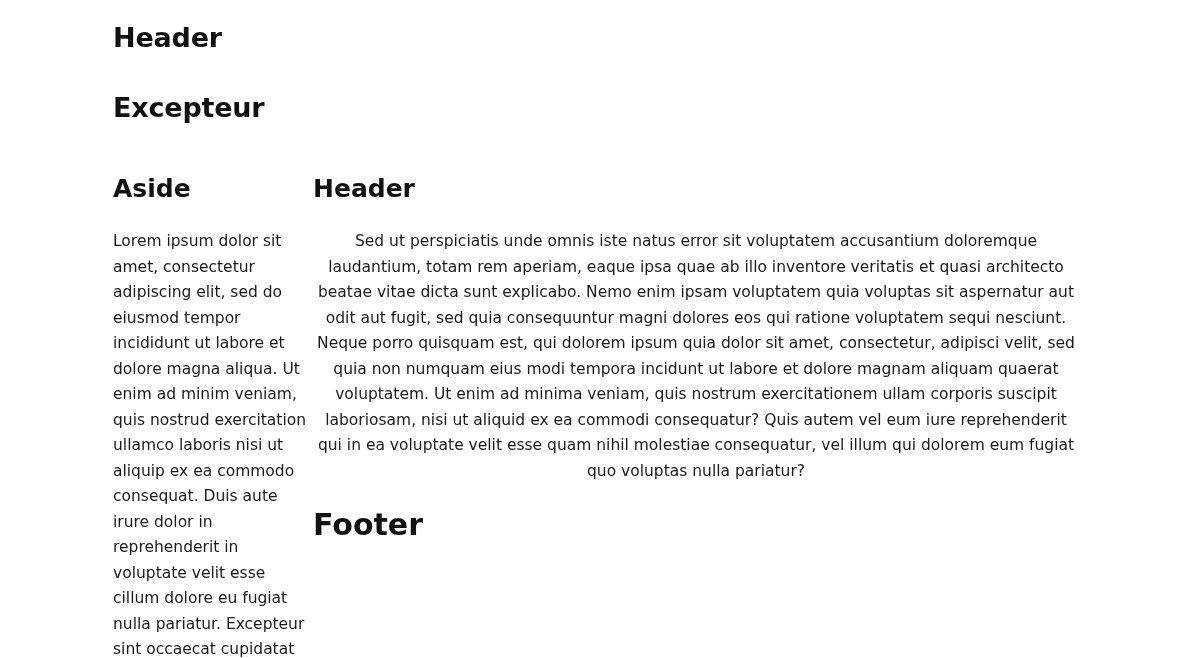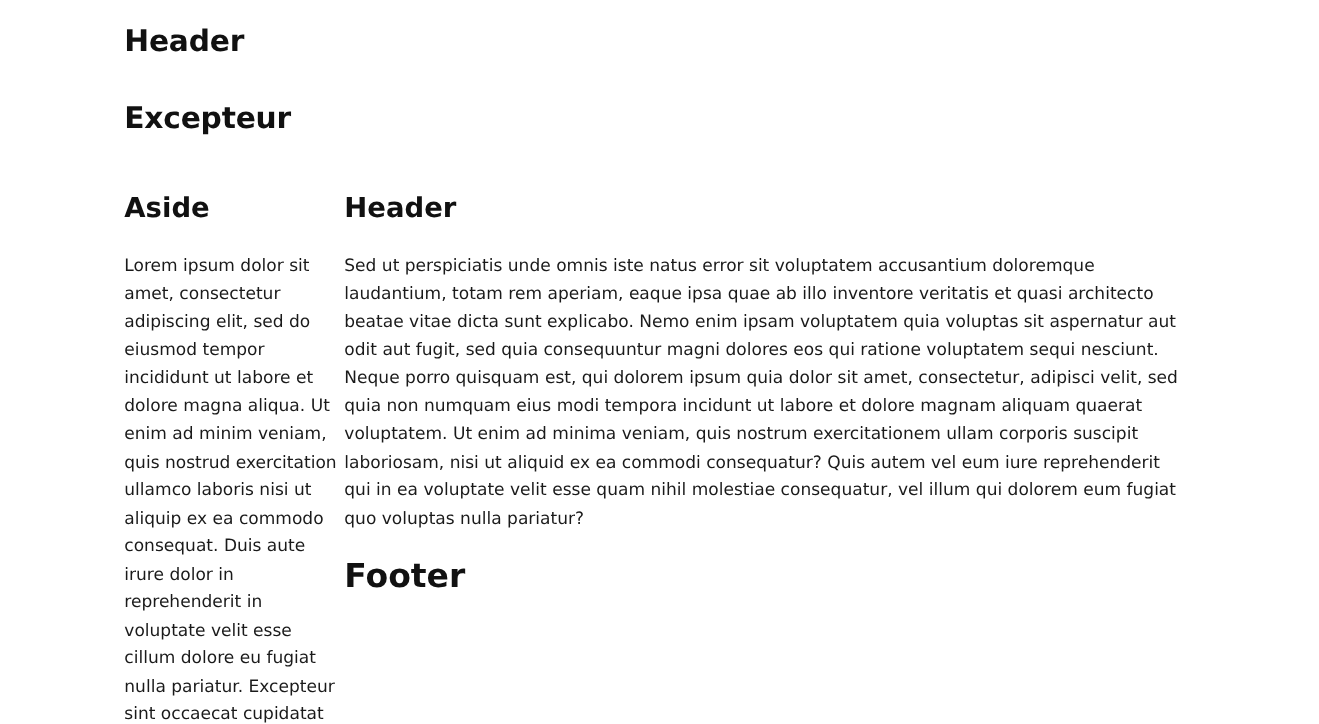--- a/index.html
+++ b/index.html
@@ -66,20 +66,21 @@
     font-size: 15.5px;
     line-height: 25.5px;
     color: #1a1a1a;
     text-align: left;
   }
   .aside-col p.body-text {
     width: 200px;
   }
   .section-col p.body-text {
     width: 766px;
+    text-align: center;
   }
   .footer-block {
     margin-top: 24px;
   }
   .footer-title {
     font-size: 30px;
     font-weight: bold;
     margin: 0;
     line-height: 1.1;
   }

